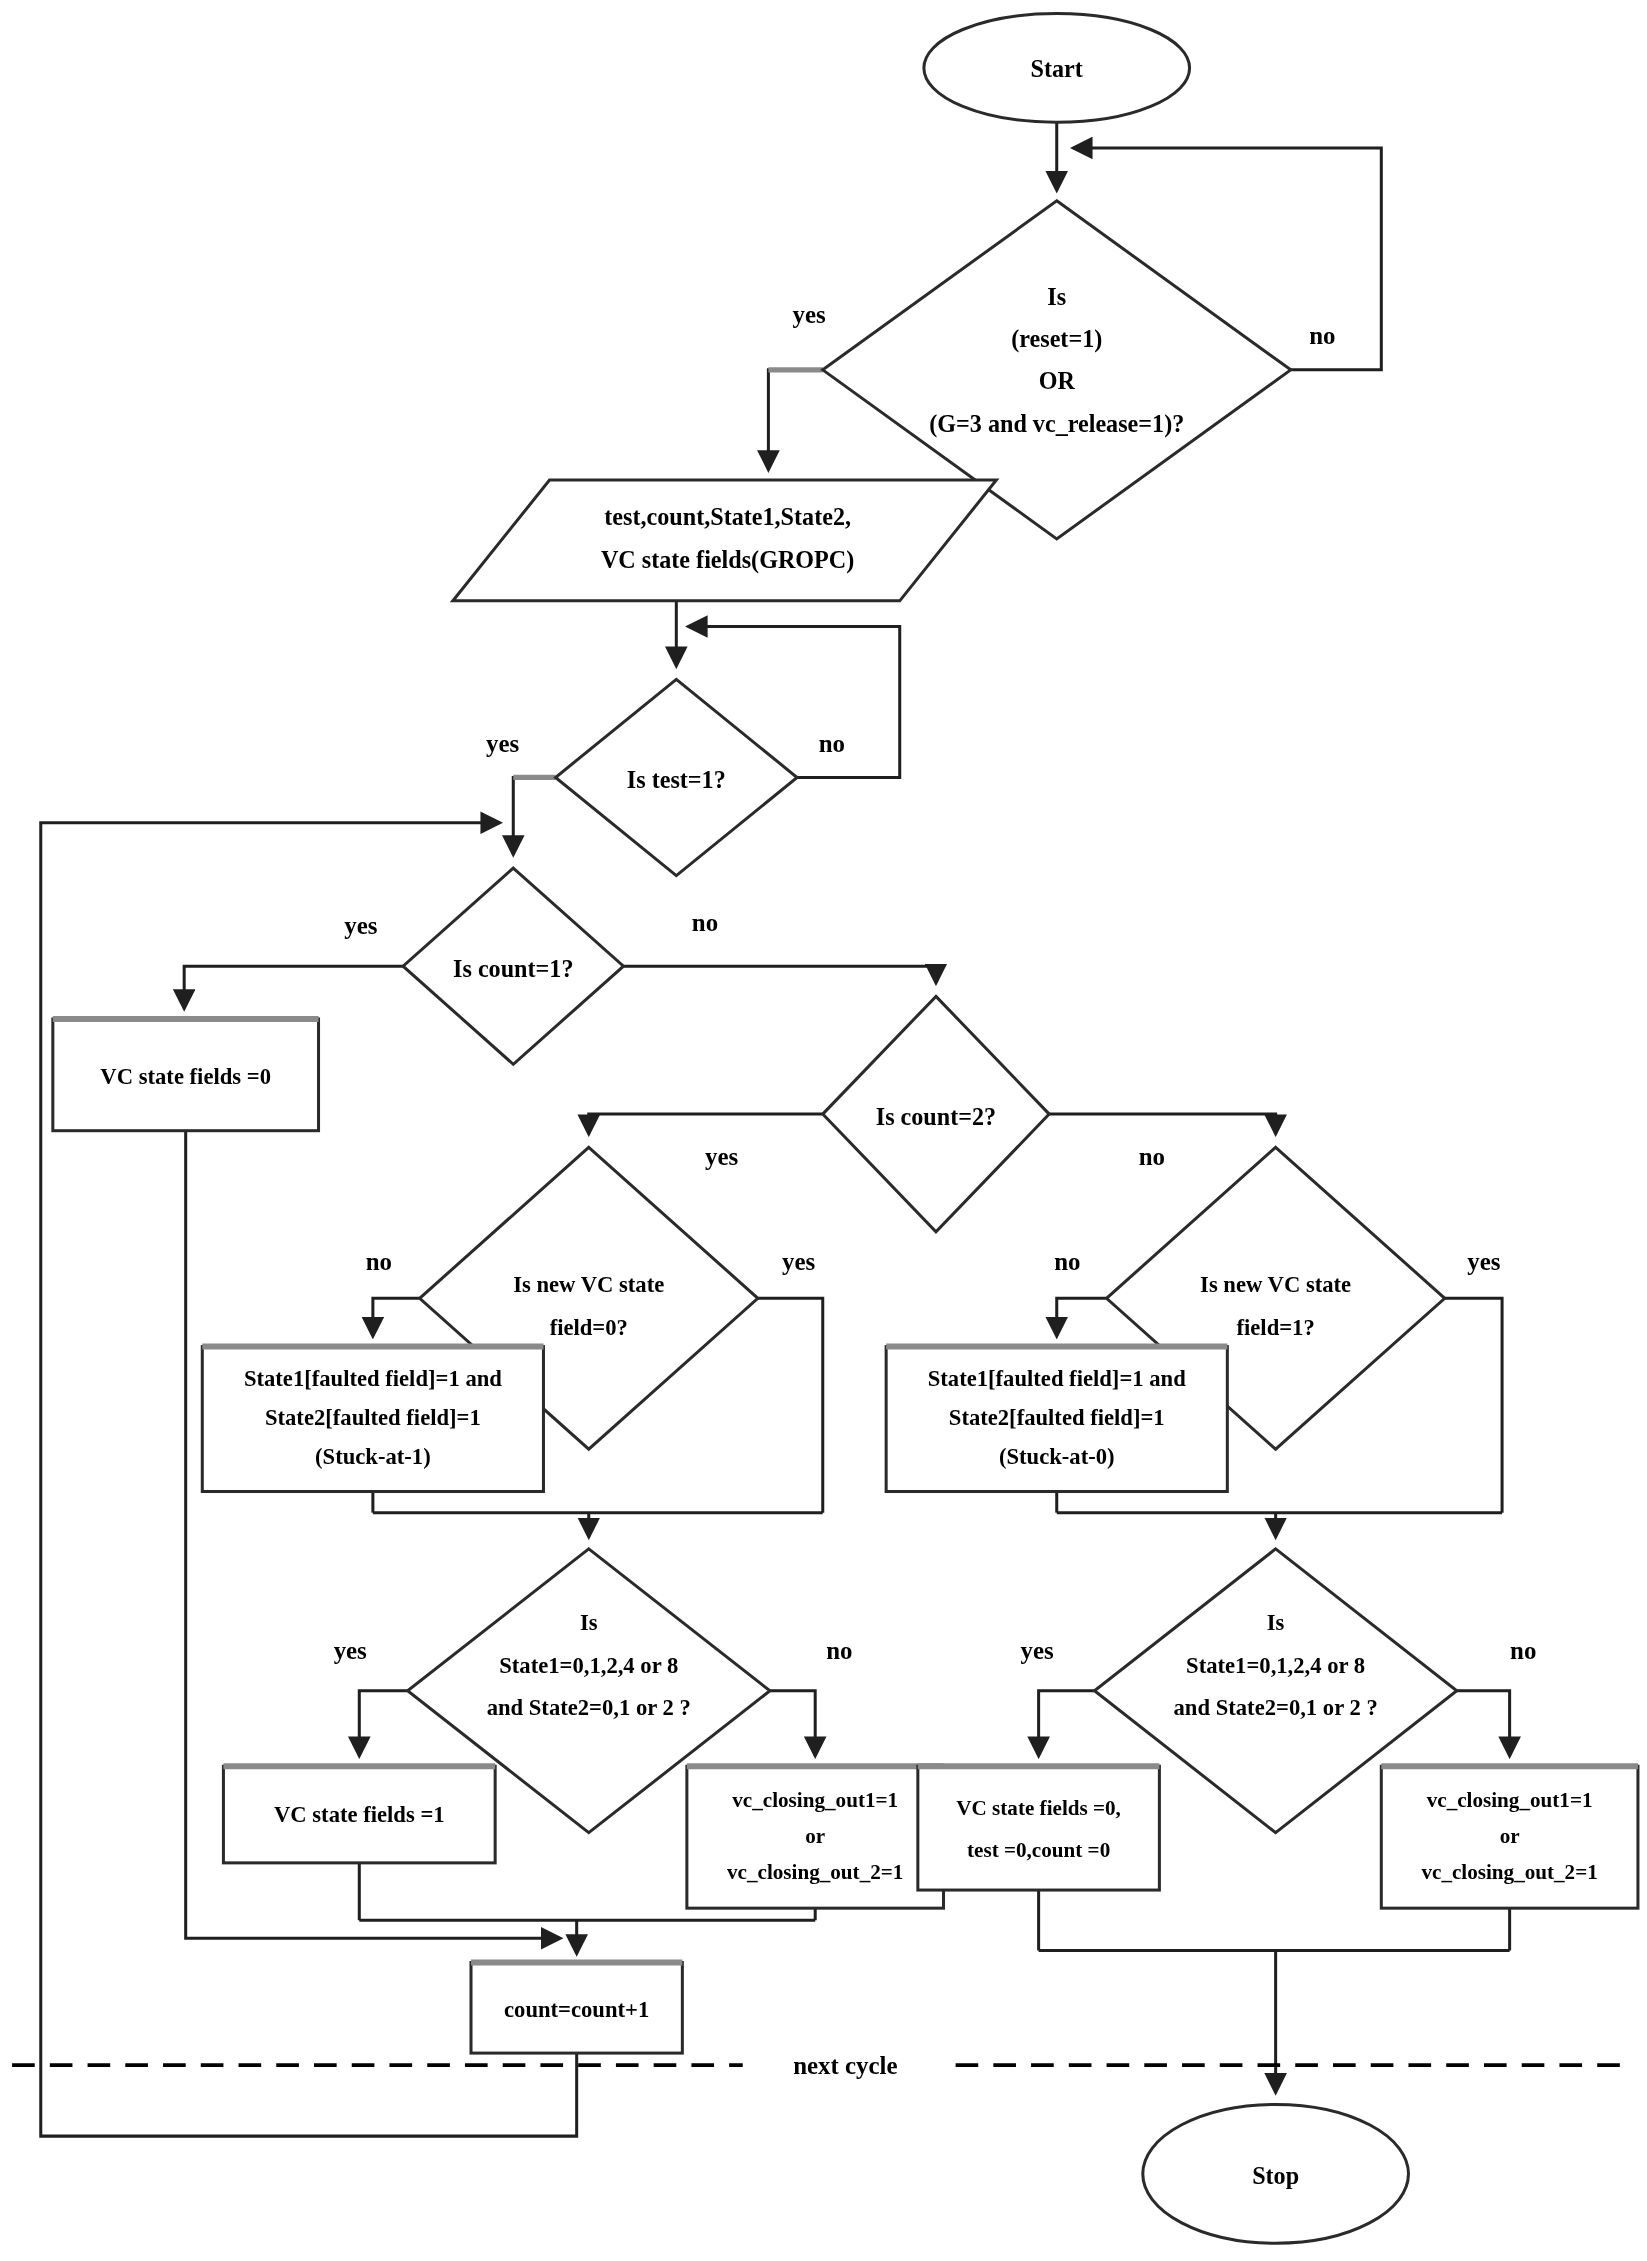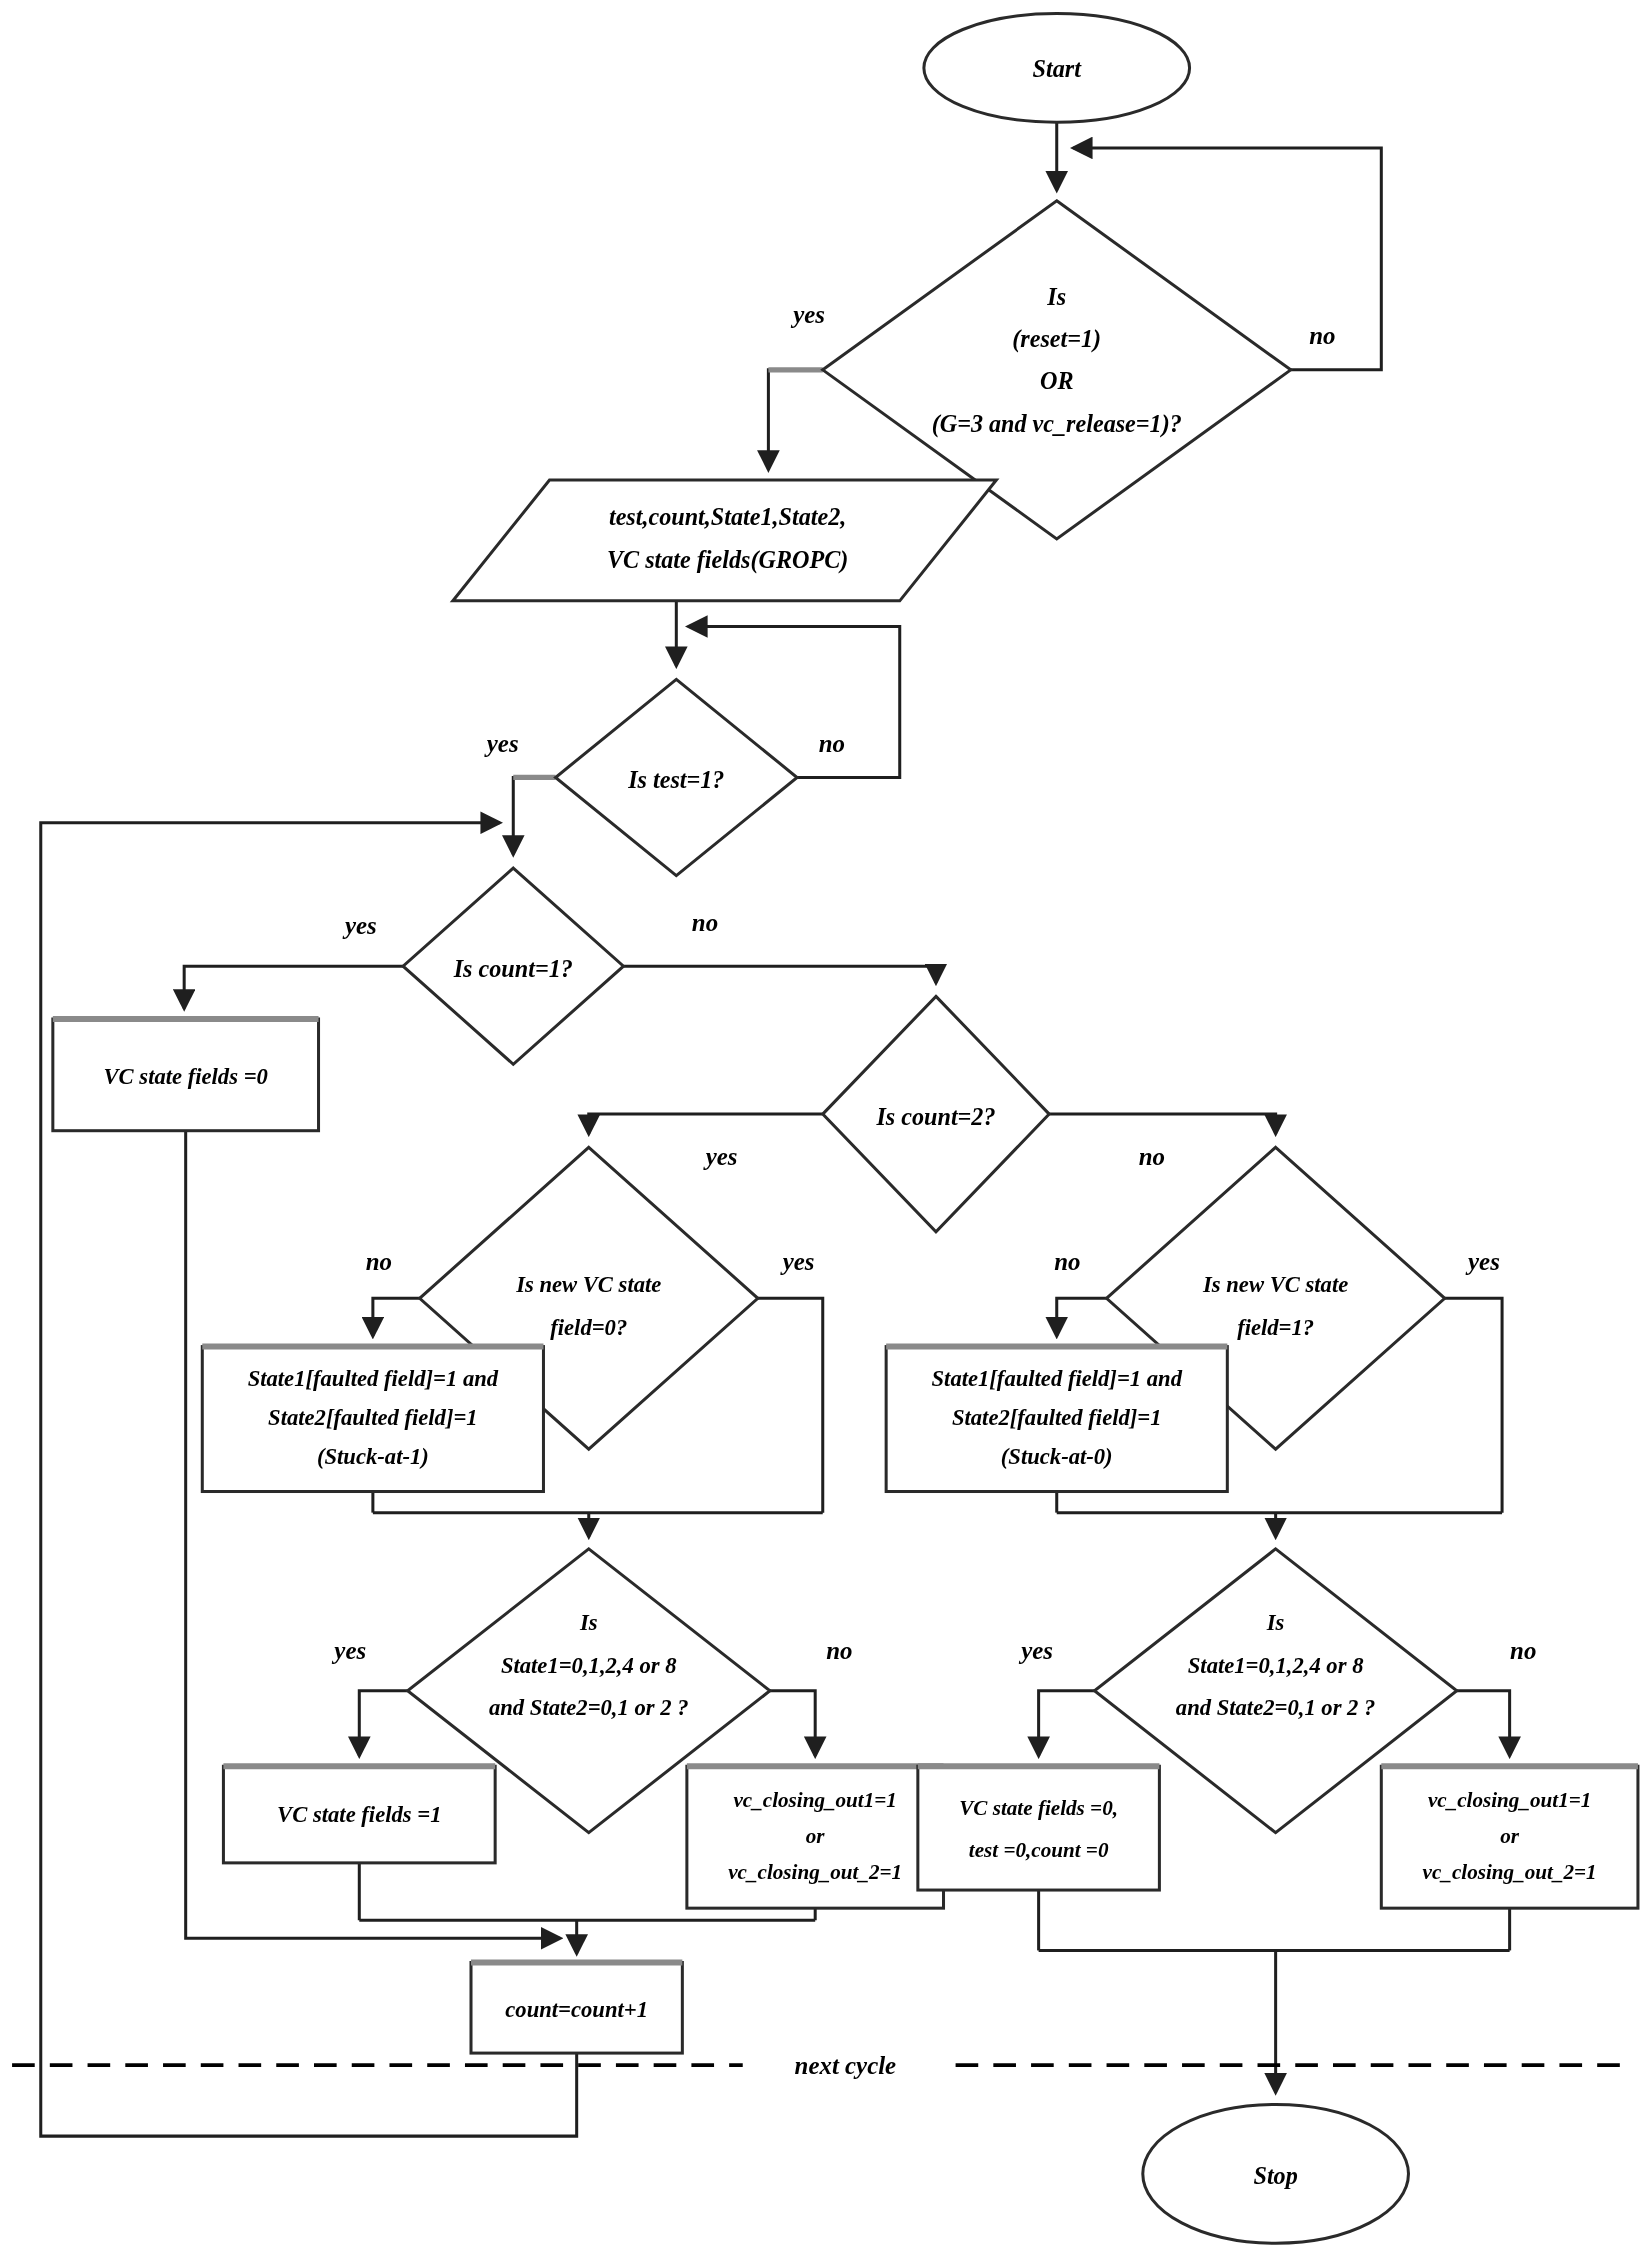--- a/index.html
+++ b/index.html
@@ -3,21 +3,20 @@
 <meta charset="utf-8">
 <style>
   html, body {
     margin: 0;
     padding: 0;
     background: #ffffff;
   }
   .page {
     width: 100%;
     background: #0ea5e9;
-    font-style: italic;
   }
   svg {
     display: block;
     width: 100%;
     height: auto;
     background: #ffffff;
   }
   
   .edge {
     fill: none;

